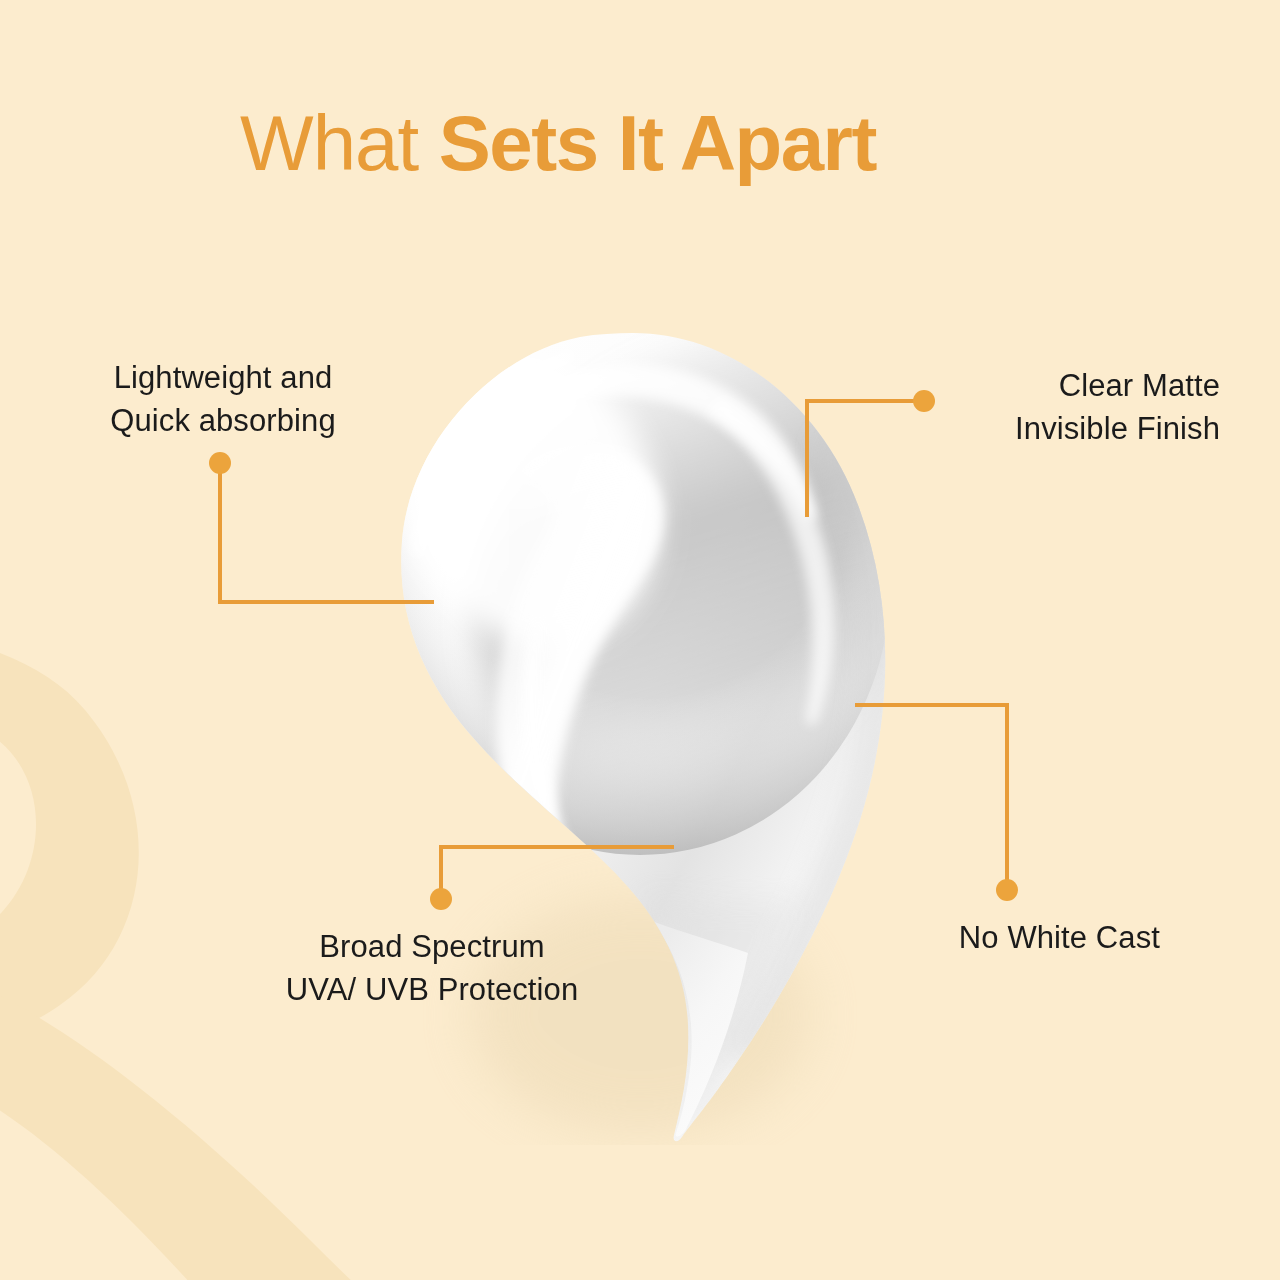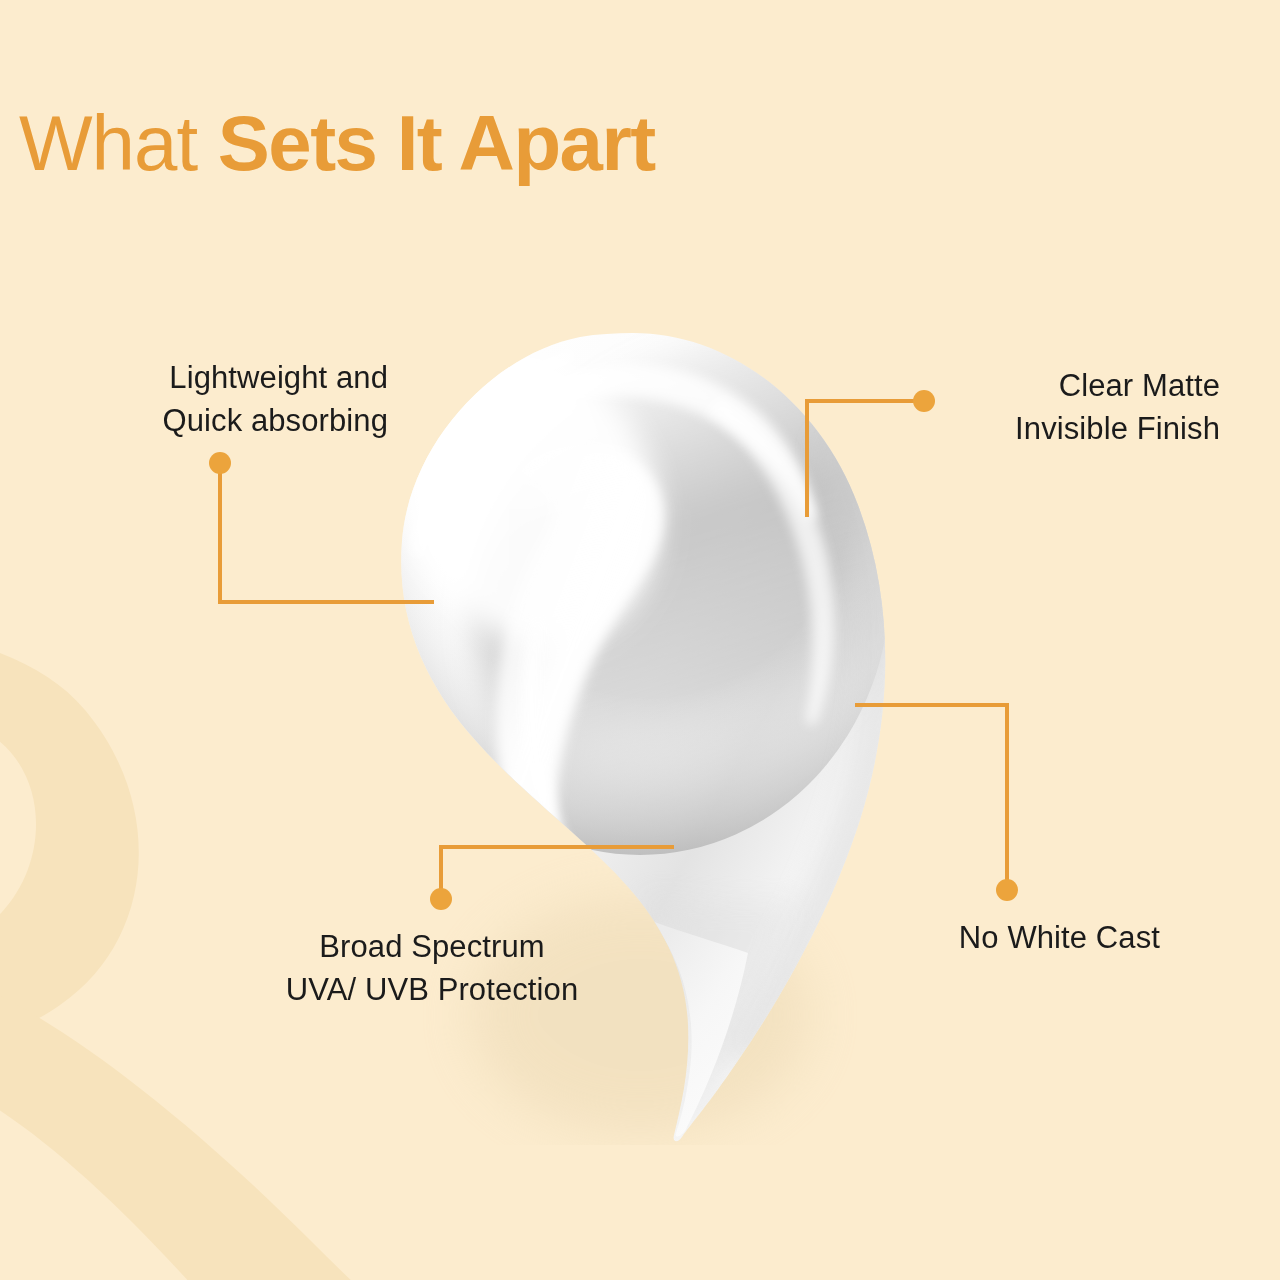--- a/index.html
+++ b/index.html
@@ -31,22 +31,22 @@
     height: 680px;
     pointer-events: none;
   }
 
   
   .title-wrap {
     position: absolute;
     left: 0;
     top: 104px;
     width: 1116px;
+    text-align: center;
     white-space: nowrap;
-    padding-left: 19px;
   }
   .title-light {
     font-size: 78px;
     font-weight: 400;
     letter-spacing: -1px;
     color: #E89C38;
     line-height: 1;
   }
   .title-bold {
     font-size: 78px;
@@ -83,21 +83,21 @@
     font-size: 31px;
     font-weight: 500;
     line-height: 43px;
     letter-spacing: 0.1px;
     white-space: pre-line;
   }
   .lbl-lightweight {
     left: 58px;
     top: 356px;
     width: 330px;
-    text-align: right;
+    text-align: center;
   }
   .lbl-clearmatte {
     right: 60px;
     top: 364px;
     width: 340px;
     text-align: right;
   }
   .lbl-broadspectrum {
     left: 222px;
     top: 925px;

